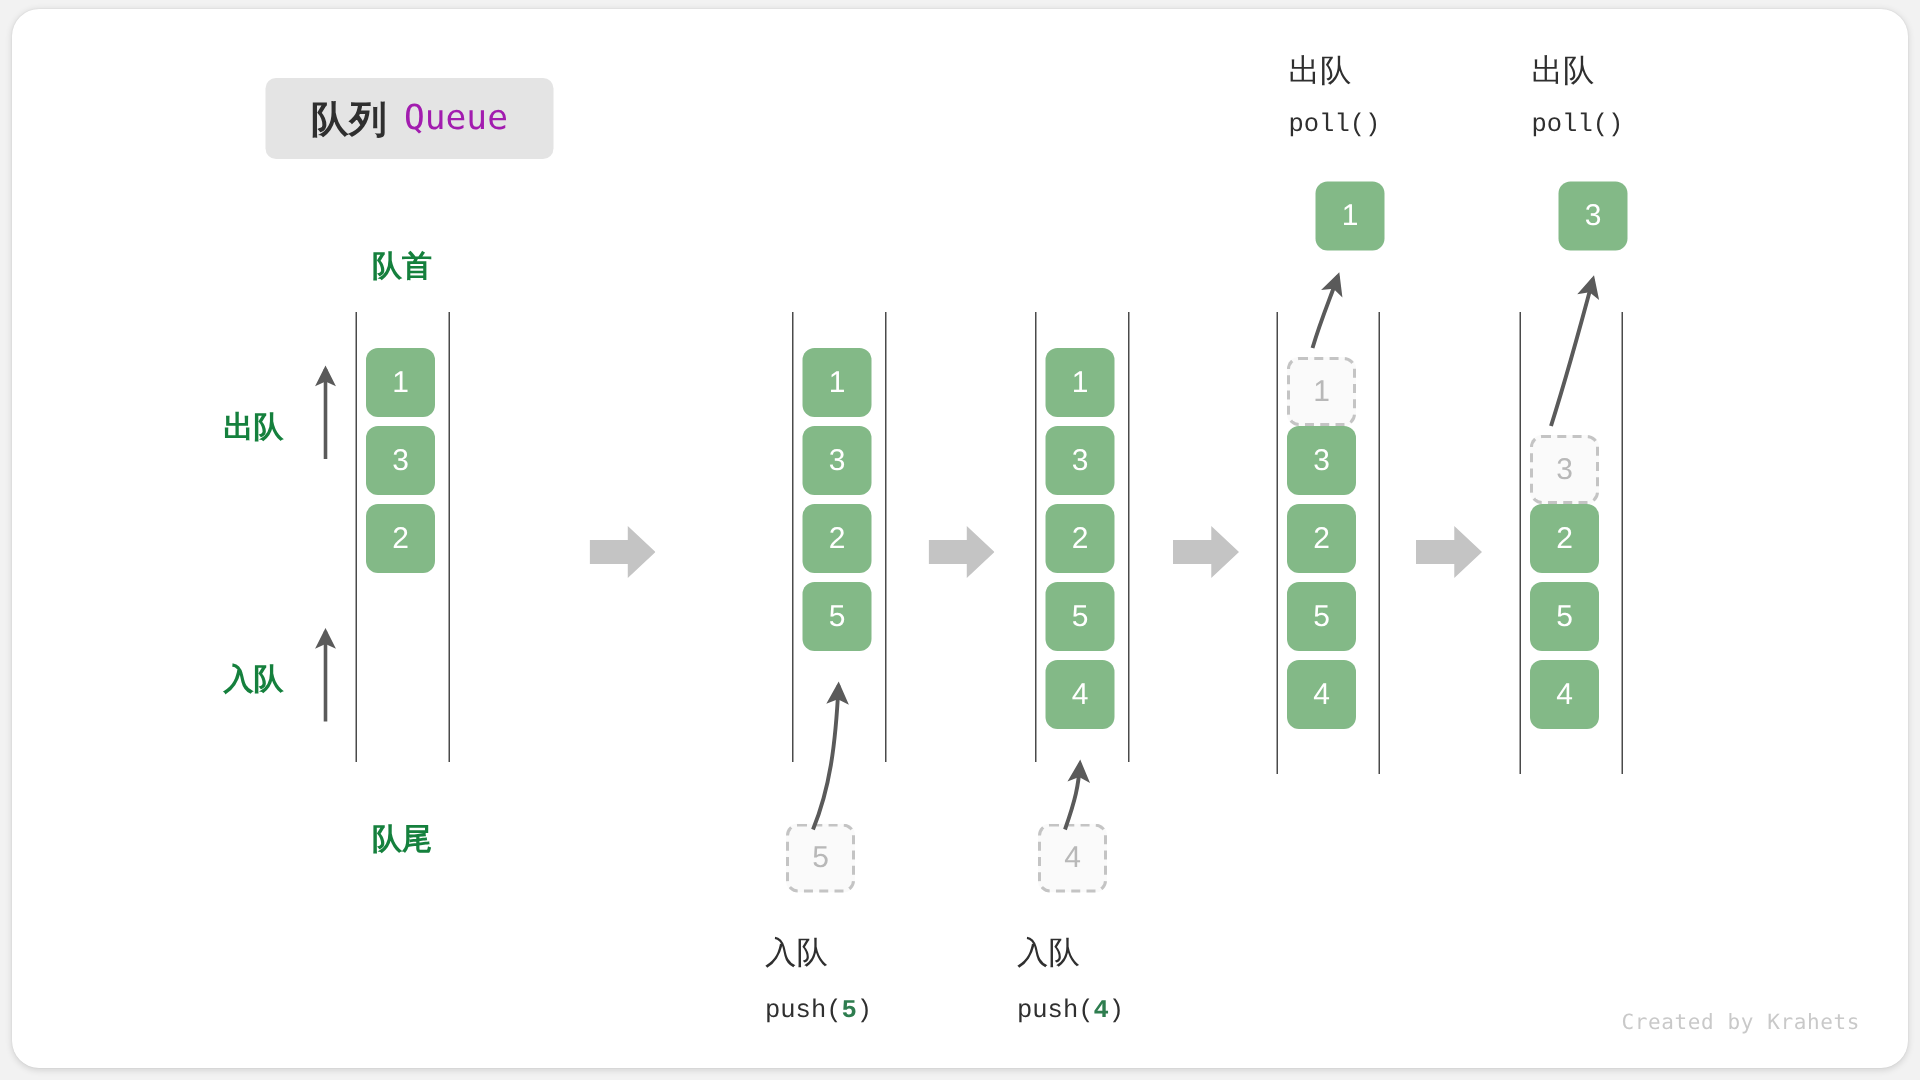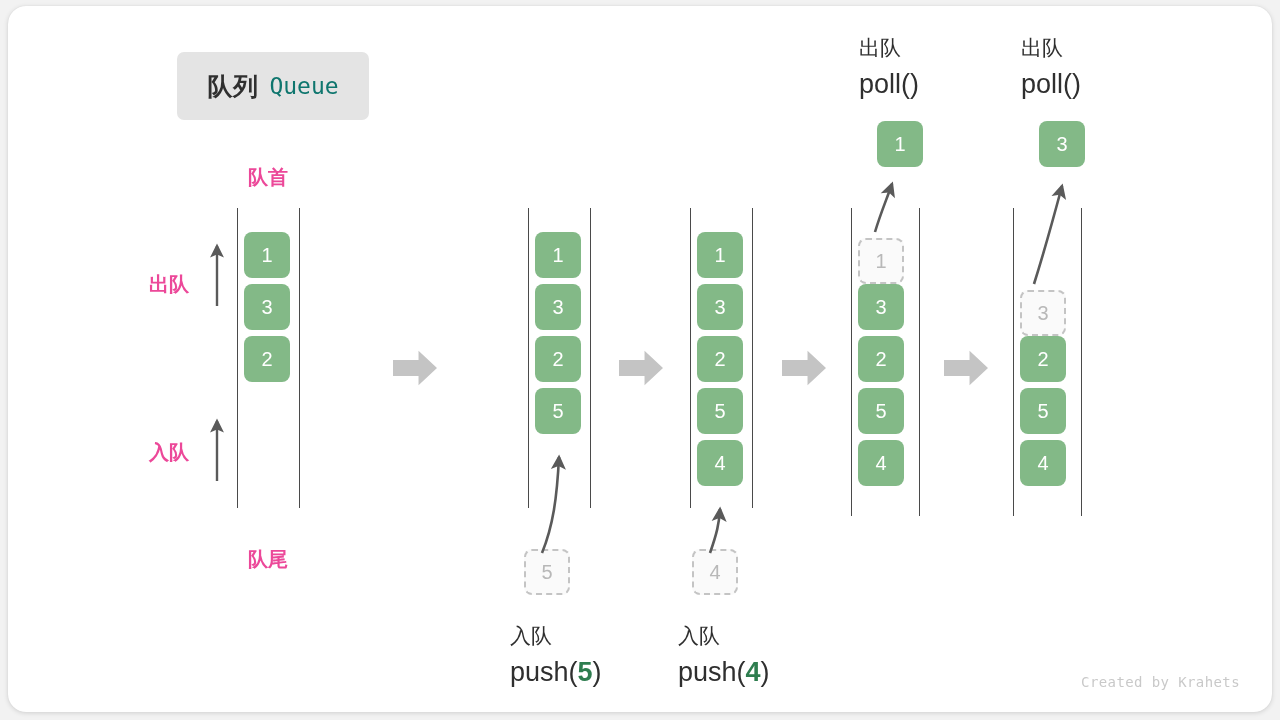--- a/index.html
+++ b/index.html
@@ -20,49 +20,49 @@
     width: 1264px; height: 706px;
     background: #ffffff;
     border-radius: 18px;
     box-shadow: 0 1px 5px rgba(0,0,0,0.14), 0 0 1px rgba(0,0,0,0.10);
   }
 
   
   #title-badge {
     position: absolute;
     left: 169px; top: 46px;
-    width: 192px; height: 68px;
+    width: 192px; height: 54px;
     background: #e4e4e4;
     border-radius: 7px;
     display: flex; align-items: center; justify-content: center;
     gap: 11px;
   }
   #title-cn {
     font-size: 25px; font-weight: bold; color: #2f2f2f;
     letter-spacing: 0.5px;
   }
   #title-en {
-    font-size: 23px; color: #0f766e;
+    font-size: 23px; color: #a21caf;
     font-family: "DejaVu Sans Mono", "Liberation Mono", monospace;
   }
 
   
   .cn-bold {
     position: absolute;
-    font-size: 20px; font-weight: bold; color: #ec4899;
+    font-size: 20px; font-weight: bold; color: #15803d;
     white-space: nowrap;
   }
   .caption {
     position: absolute;
     font-size: 21px; color: #2f2f2f;
     white-space: nowrap; line-height: 36px;
   }
   .caption .mono {
-    font-family: Liberation Sans, sans-serif;
-    font-size: 27px;
+    font-family: Liberation Mono, monospace;
+    font-size: 17px;
   }
   .caption .num {
     color: #2e7d4f; font-weight: bold;
   }
 
   
   .rail {
     position: absolute;
     width: 1px;
     background: #4a4a4a;

